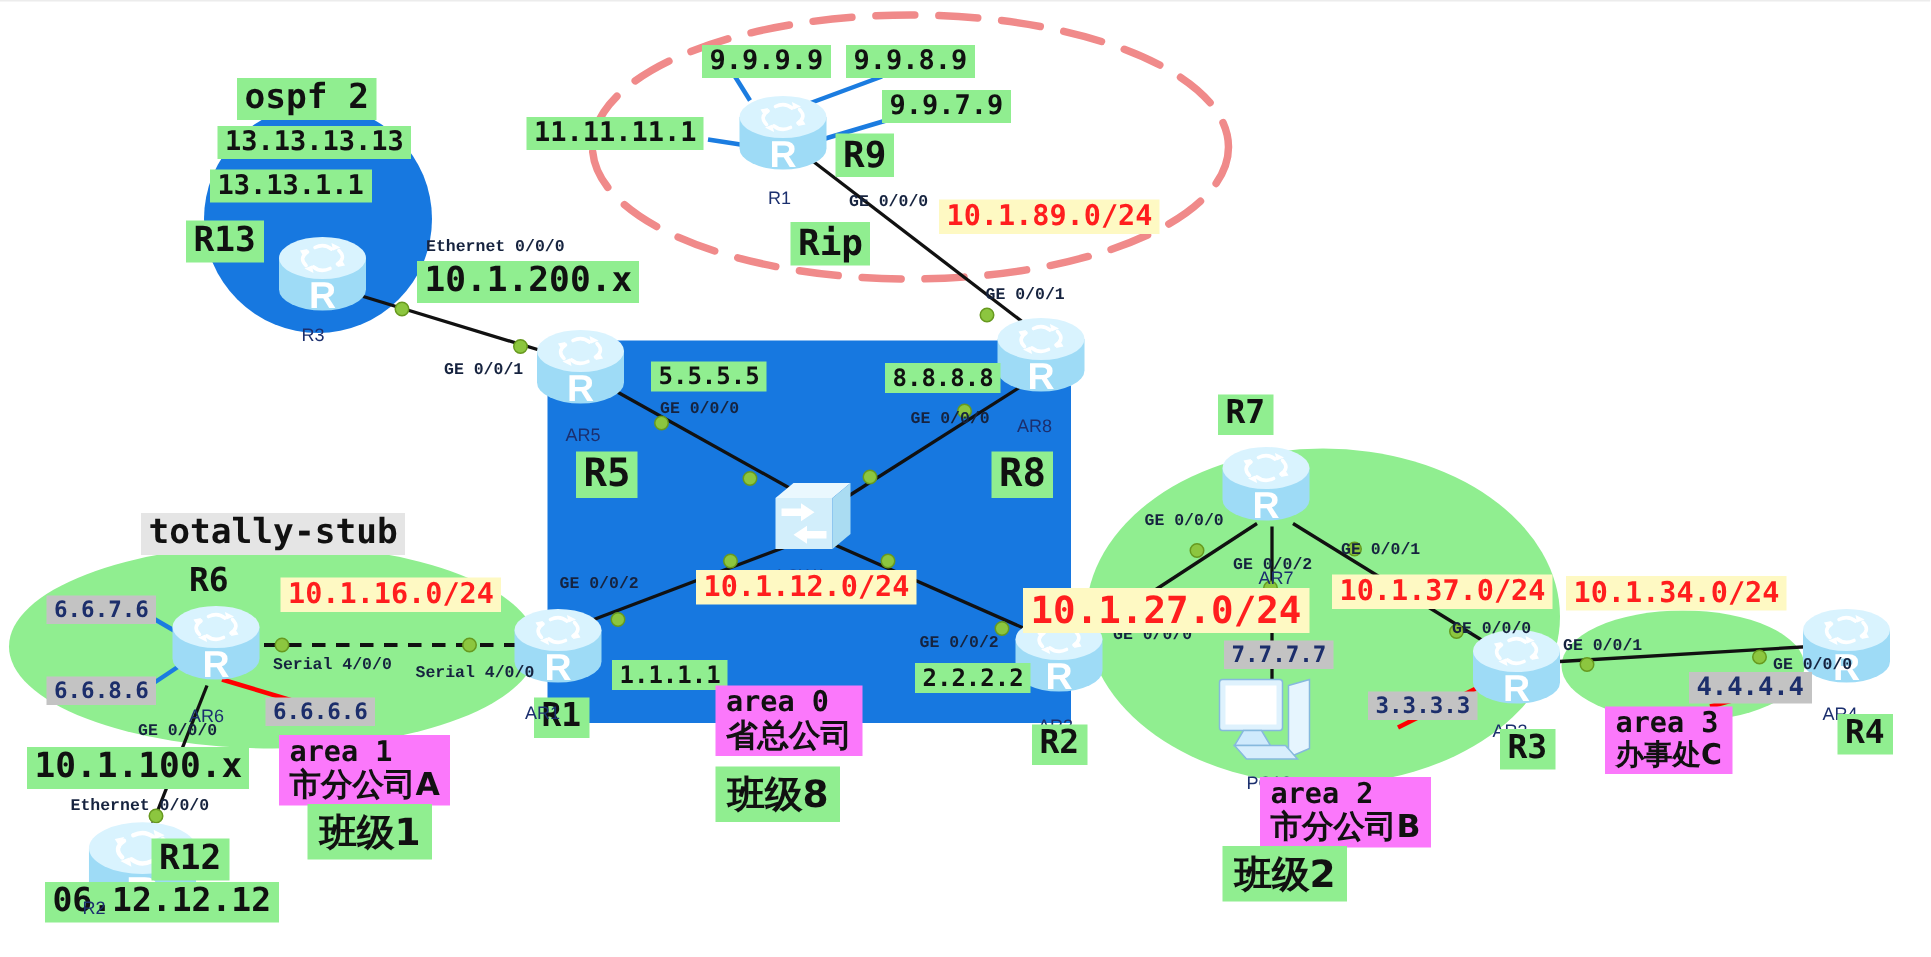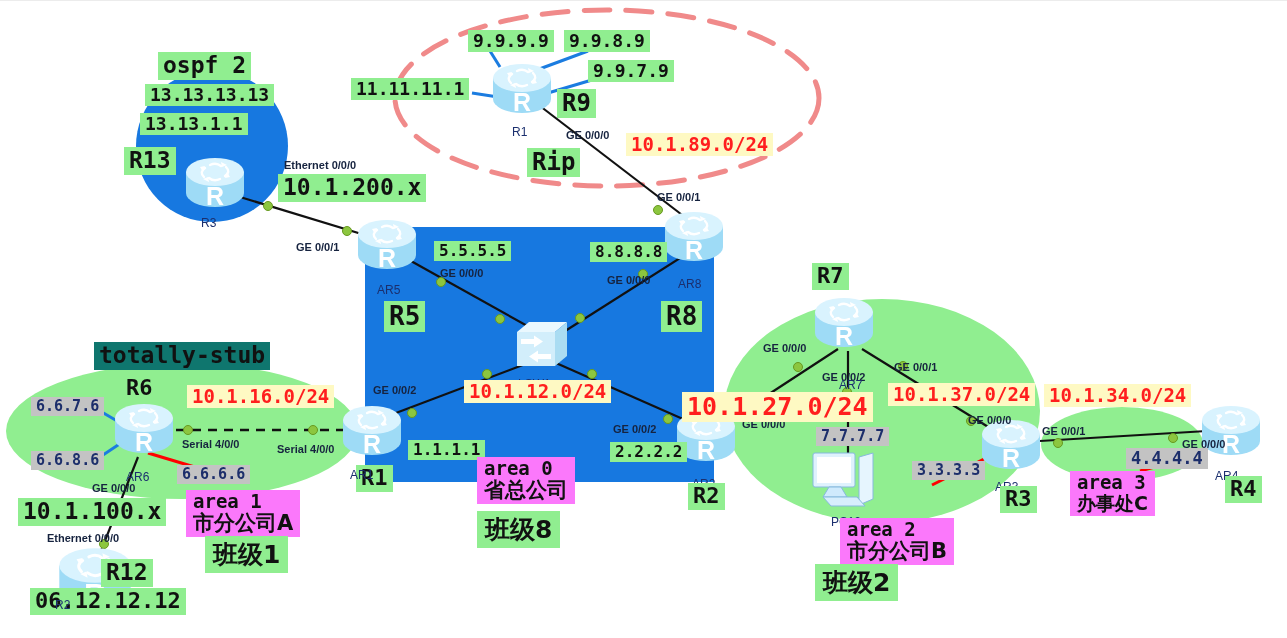--- a/index.html
+++ b/index.html
@@ -3,24 +3,24 @@
 <meta charset="utf-8">
 <style>
   html,body{margin:0;padding:0;background:#ffffff;}
   #canvas{position:relative;width:1287px;height:638px;background:#ffffff;overflow:hidden;
           border-top:1px solid #ececec;font-family:"Liberation Sans",sans-serif;}
   svg.underlay{position:absolute;left:0;top:0;}
   svg.node{position:absolute;}
   .lbl{position:absolute;font-family:"DejaVu Sans Mono",monospace;font-weight:bold;
        white-space:nowrap;padding:1px 5px;line-height:1.12;color:#111;}
   .green{background:#90ee90;}
-  .pink{background:#0f766e;}
+  .pink{background:#e5e5e5;}
   .net{background:#fef9c3;color:#ff1e1e;}
   .grayip{background:#c3c3c3;color:#1c2e6b;}
-  .iface{position:absolute;font-family:Liberation Sans, sans-serif;font-size:11px;
+  .iface{position:absolute;font-family:Liberation Mono, monospace;font-size:11px;
          font-weight:bold;color:#16233f;white-space:nowrap;}
   .dev{position:absolute;font-family:"Liberation Sans",sans-serif;font-size:12px;
        color:#1b2f6e;white-space:nowrap;}
   .area-label{position:absolute;background:#fb78fb;padding:2px 7px;font-weight:bold;color:#111;}
   .area-label .l1{font-family:"DejaVu Sans Mono",monospace;font-size:19px;line-height:1.05;}
   .area-label .l2{font-family:"DejaVu Sans",sans-serif;font-size:21px;line-height:1.12;}
   .cls{position:absolute;background:#90ee90;font-family:"DejaVu Sans",sans-serif;
        font-weight:bold;font-size:25px;color:#111;padding:2px 8px;white-space:nowrap;}
 </style>
 </head>

